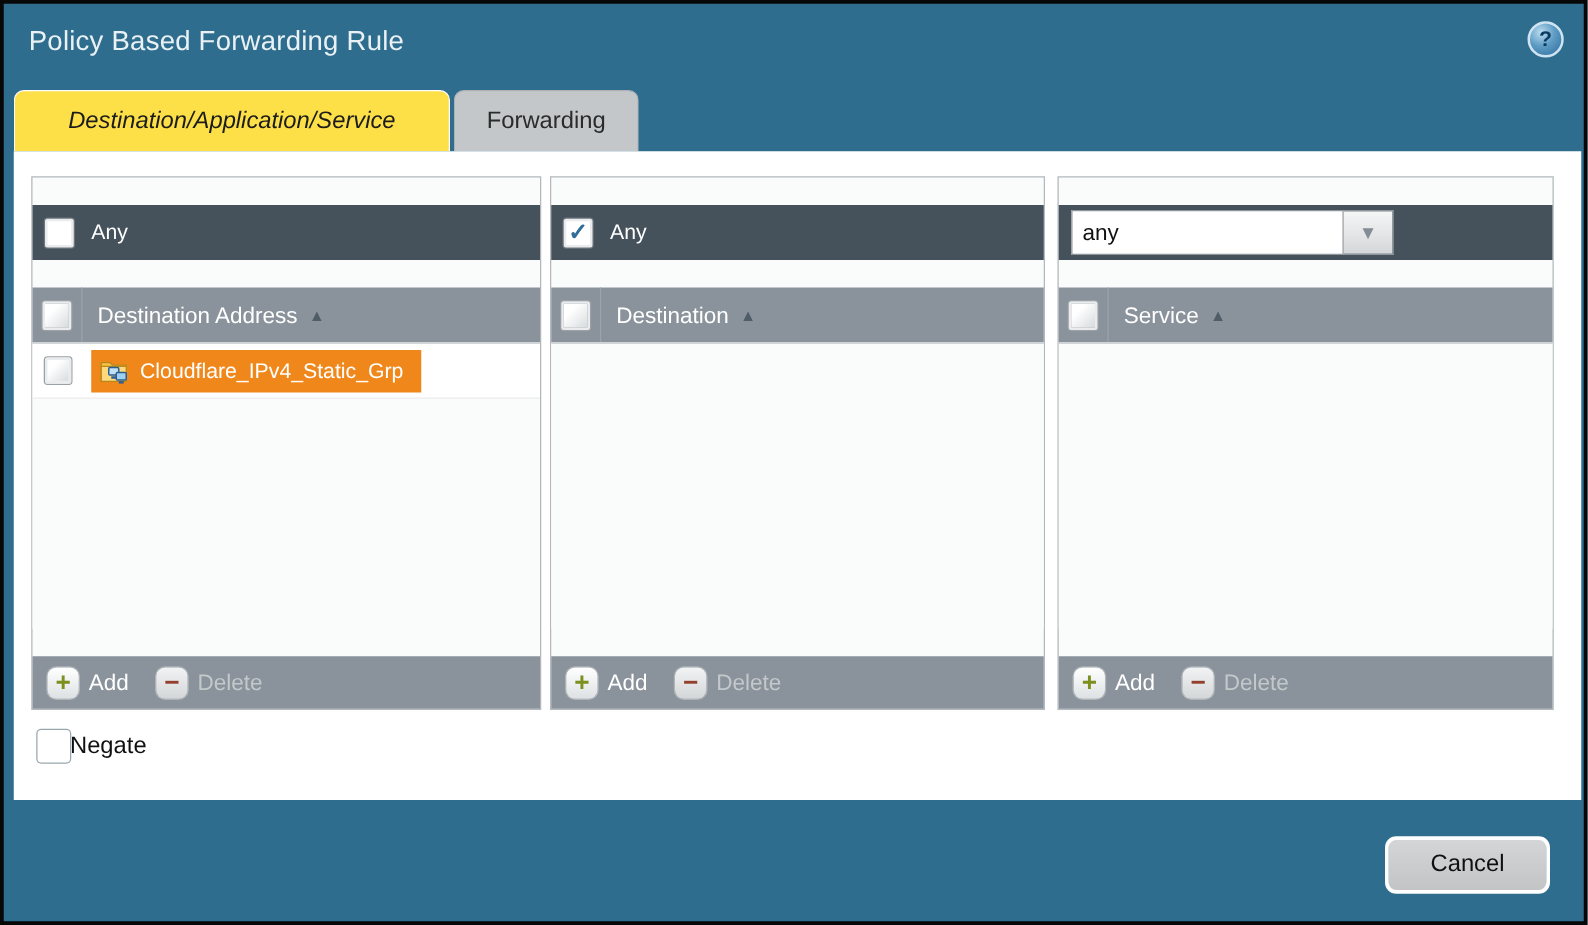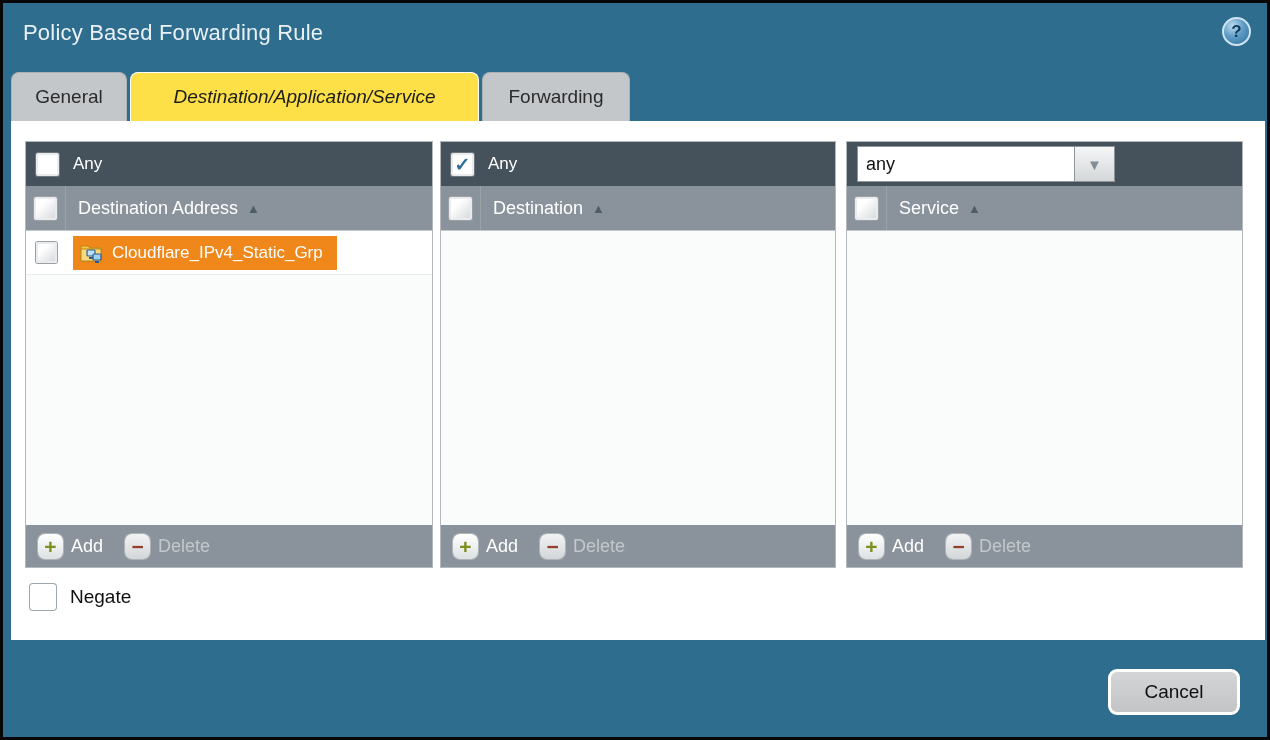--- a/index.html
+++ b/index.html
@@ -46,21 +46,21 @@
 
   .col {
     position: absolute; top: 20px; height: 427px;
     display: flex; flex-direction: column;
     border: 1px solid #b2b8bc; background: #fafbfb;
   }
   .col1 { left: 14px;  width: 408px; }
   .col2 { left: 429px; width: 396px; }
   .col3 { left: 835px; width: 397px; }
 
-  .bar { display: flex; align-items: center; flex: none; }
+  .bar { display: flex; align-items: center; flex: none; margin-top: 22px; }
   .bar.top  { height: 44px; background: #46525b; padding: 0 10px; gap: 14px; }
   .bar.sub  { height: 44px; background: #8a939b; }
   .bar.foot { height: 42px; background: #8a939b; padding: 0 12px; gap: 22px; }
   .col-body { flex: 1 1 auto; background: #fafbfb; overflow: hidden; border-top: 1px solid #c3c8cb; }
 
   .bar-label { color: #ffffff; font-size: 17px; }
 
   
   .checkbox {
     width: 23px; height: 23px; background: #ffffff; border-radius: 2px;
@@ -113,21 +113,21 @@
     color: #111; font-size: 18px; display: flex; align-items: center; padding-left: 8px;
   }
   .dd-btn {
     width: 40px; background: linear-gradient(#f5f6f6, #d4d7d9);
     border: 1px solid #8f969b; border-left: none;
     display: flex; align-items: center; justify-content: center;
     color: #848d93; font-size: 15px;
   }
 
   
-  .negate { position: absolute; left: 19px; top: 463px; display: flex; align-items: center; gap: 14px; }
+  .negate { position: absolute; left: 19px; top: 463px; display: flex; align-items: center; gap: 0; }
   .negate .checkbox { width: 26px; height: 26px; border: 2px solid #ffffff; box-shadow: 0 0 0 1px #9aa7ad; border-radius: 3px; }
   .negate-label { color: #111111; font-size: 19px; }
 
   
   .btn {
     position: absolute; top: 666px; height: 46px;
     border: 3px solid #ffffff; border-radius: 9px;
     display: flex; align-items: center; justify-content: center;
     font-size: 19px; color: #101010; cursor: pointer;
   }
@@ -139,21 +139,20 @@
 
 <div class="dialog">
 
   <div class="title">Policy Based Forwarding Rule</div>
 
   <div class="help">
     <span>?</span>
   </div>
 
   <div class="tabs">
-    <div class="tab tab-general">General</div>
     <div class="tab tab-das active">Destination/Application/Service</div>
     <div class="tab tab-forwarding">Forwarding</div>
   </div>
 
   <div class="panel">
 
     <div class="col col1">
       <div class="bar top">
         <span class="checkbox"></span>
         <span class="bar-label">Any</span>

